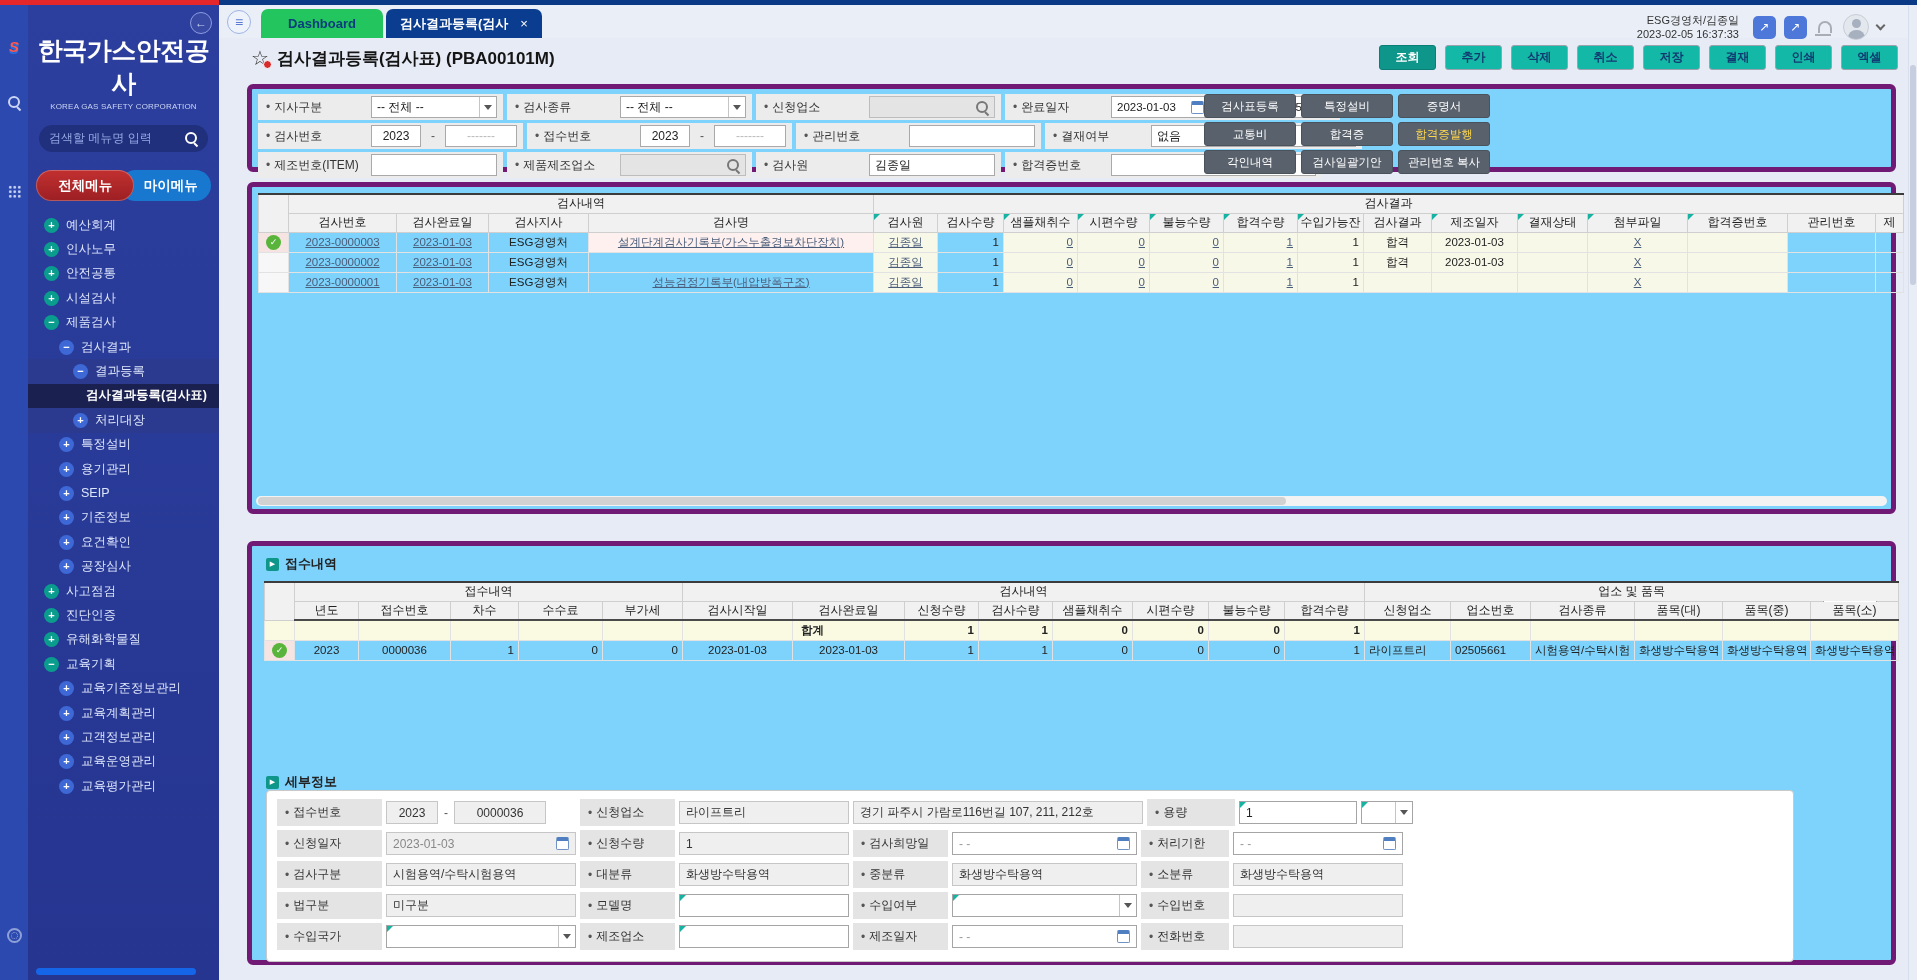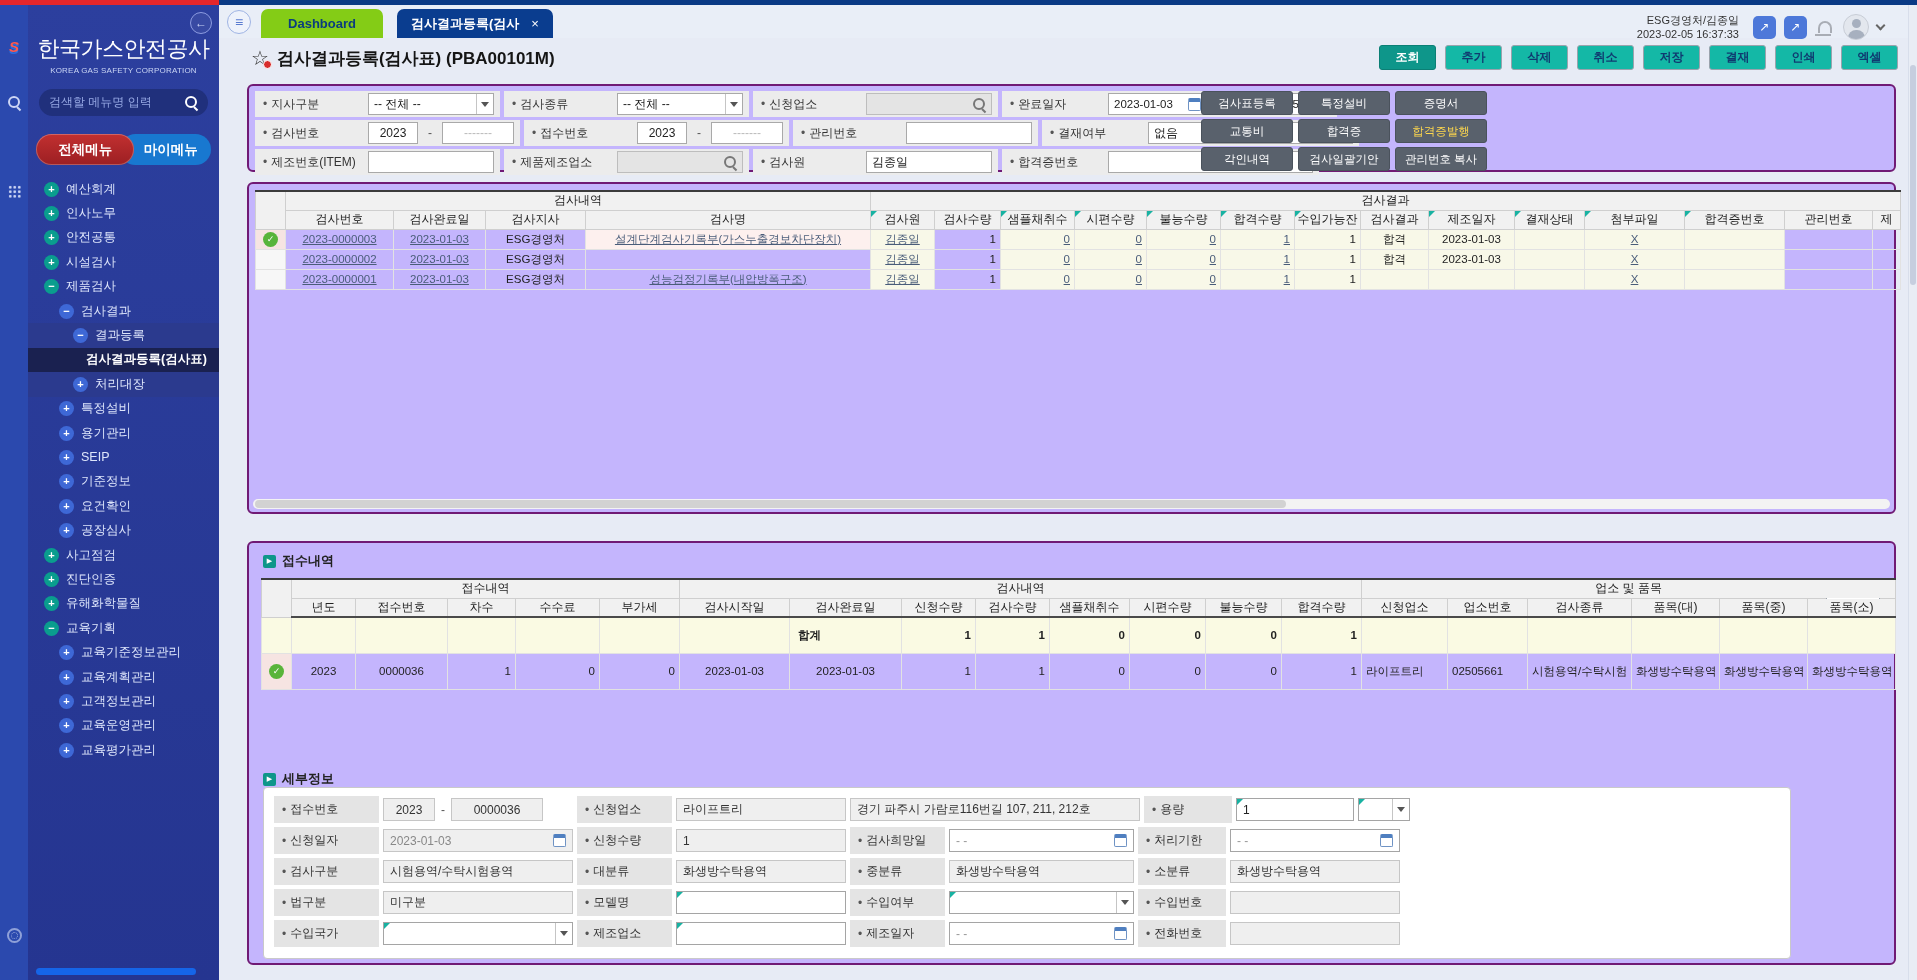--- a/index.html
+++ b/index.html
@@ -18,21 +18,21 @@
   .icon-mag::after{content:"";position:absolute;left:9px;top:10px;width:5px;height:2px;background:currentColor;transform:rotate(45deg);transform-origin:left center}
   .rail-grid{top:185px}
   .icon-grid{width:13px;height:13px;background-image:radial-gradient(#cdd6f5 1.2px,transparent 1.4px);background-size:4.5px 4.5px}
   .rail-gear{top:928px}
   .icon-gear{width:15px;height:15px;border:2.5px solid #8fa0d8;border-radius:50%;position:relative}
   .icon-gear::after{content:"";position:absolute;inset:2px;border:1.5px dotted #8fa0d8;border-radius:50%}
   
   .sidebar{width:191px;flex:none;background:linear-gradient(180deg,#2c3e9e 0%,#2738920 0%,#273892 100%);background:linear-gradient(180deg,#2c3f9e,#253590);position:relative;color:#fff;overflow:hidden}
   .collapse-btn{position:absolute;right:7px;top:12px;width:22px;height:22px;border-radius:50%;border:1px solid #8c9be0;color:#c9d3f5;display:flex;align-items:center;justify-content:center;font-size:12px;cursor:pointer;background:rgba(255,255,255,.06)}
   .logo-block{margin-top:34px;text-align:center}
-  .logo-title{font-size:22px;font-weight:normal;letter-spacing:-0.5px}
+  .logo-title{font-size:25px;font-weight:bold;letter-spacing:-0.5px}
   .logo-sub{font-size:8px;color:#c9d4f4;letter-spacing:.2px;margin-top:2px}
   .side-search{margin:14px 11px 0;height:27px;border-radius:14px;background:#20307c;display:flex;align-items:center;padding:0 10px;color:#97a9e4}
   .side-search .ph{flex:1;font-size:12px}
   .menu-pills{display:flex;margin:18px 8px 0;position:relative;height:31px}
   .pill{height:31px;display:flex;align-items:center;justify-content:center;font-weight:bold;font-size:13.5px;color:#fff;border-radius:16px;cursor:pointer}
   .pill-all{width:100px;background:linear-gradient(180deg,#c23030,#9c1f23);z-index:2;box-shadow:0 0 0 1px rgba(255,255,255,.25) inset}
   .pill-my{width:92px;background:#1878d0;margin-left:-14px;z-index:1;padding-left:10px}
   .menu{margin-top:12px}
   .mi{height:24.4px;display:flex;align-items:center;gap:7px;padding-left:16px;font-size:12.5px;color:#dde5fb;cursor:pointer;white-space:nowrap}
   .mi.lv2{padding-left:31px}
@@ -45,21 +45,21 @@
   .mi.blue .mi-ico{background:#3e68d6}
   .side-hscroll{position:absolute;bottom:5px;left:8px;width:160px;height:7px;border-radius:4px;background:#1565e8}
   
   .main{flex:1;position:relative}
   .vscroll{position:absolute;right:0;top:5px;bottom:0;width:9px;background:#e9edf5;border-left:1px solid #d8deeb}
   .vscroll .thumb{position:absolute;left:1px;right:1px;top:60px;height:220px;background:#c6cedf;border-radius:4px}
   
   .tabbar{position:absolute;left:0;right:9px;top:5px;height:33px;background:#e9eef7;display:flex;align-items:flex-end;padding-left:8px}
   .hamburger{width:24px;height:24px;border-radius:50%;border:1px solid #9fb4e4;color:#5a7bd0;background:#eef2fb;display:flex;align-items:center;justify-content:center;margin:0 8px 4px 0;font-size:14px;cursor:pointer}
   .tab{height:29px;display:flex;align-items:center;justify-content:center;padding:0 14px;border-radius:7px 7px 0 0;font-weight:bold;min-width:122px;font-size:13px;cursor:pointer}
-  .tab.dash{background:#84cc16;color:#0b3d7e;margin-right:14px}
+  .tab.dash{background:#22c55e;color:#0b3d7e;margin-right:3px}
   .tab.active{background:#0a3d8f;color:#fff;gap:12px}
   .tab .x{font-weight:normal;font-size:13px;cursor:pointer}
   
   .userblock{position:absolute;right:24px;top:8px;display:flex;align-items:center;gap:8px}
   .user-text{text-align:right;font-size:11px;color:#333;line-height:14px;margin-right:6px}
   .sq-btn{width:23px;height:23px;border-radius:5px;background:#4d78d9;color:#fff;display:flex;align-items:center;justify-content:center;font-size:12px;cursor:pointer}
   .icon-bell{width:14px;height:12px;border:2px solid #a9adb5;border-bottom:none;border-radius:7px 7px 0 0;position:relative;margin:0 3px}
   .icon-bell::after{content:"";position:absolute;left:-5px;bottom:-3px;width:16px;height:2px;background:#a9adb5}
   .avatar{width:26px;height:26px;border-radius:50%;background:#e3e7ee;border:1px solid #c8cdd6;position:relative;overflow:hidden;cursor:pointer}
   .avatar::before{content:"";position:absolute;left:8px;top:4px;width:9px;height:9px;border-radius:50%;background:#a7b0bf}
@@ -67,21 +67,21 @@
   .chev{width:7px;height:7px;border-right:2px solid #666;border-bottom:2px solid #666;transform:rotate(45deg);margin-top:-3px;cursor:pointer}
   
   .title-row{position:absolute;left:0;right:9px;top:38px;height:40px;display:flex;align-items:center;padding-left:32px}
   .star-ico{position:relative;font-size:20px;color:#333;margin-right:8px;line-height:1}
   .star-ico .badge{position:absolute;right:-3px;bottom:-1px;width:9px;height:9px;border-radius:50%;background:#d82c2c;border:1px solid #fff}
   .page-title{font-size:17px;font-weight:bold;color:#151515}
   .actions{position:absolute;right:10px;top:7px;display:flex;gap:9px}
   .abtn{height:25px;min-width:57px;padding:0 10px;border-radius:3px;background:#14b8a6;border:1px solid #9aa3ad;color:#0f3a70;font-weight:bold;font-size:12px;display:flex;align-items:center;justify-content:center;cursor:pointer}
   .abtn.primary{background:#0e968a;border-color:#0b7f75;color:#fff}
   
-  .card{position:absolute;left:28px;right:21px;background:#c4b5fd;border:2px solid #701a75;border-radius:6px}
+  .card{position:absolute;left:28px;right:21px;background:#7dd3fc;border:5px solid #701a75;border-radius:6px}
   .filter-card{top:84px;height:88px;padding:5px 6px}
   .f-row{display:flex;gap:4px;margin-bottom:3px;height:26px}
   .f-pair{display:flex;align-items:center;background:#ececec;height:26px;padding:0 6px 0 8px;gap:8px}
   .f-label{width:97px;flex:none;color:#333;font-size:12px;white-space:nowrap}
   .f-label::before{content:"•";margin-right:4px;color:#555}
   .f-label.w92{width:90px}
   .fld{background:#fff;border:1px solid #a9a9a9;height:22px;display:flex;align-items:center;padding:0 5px;font-size:12px;color:#222;position:relative}
   .fld.dis{background:#e4e4e4;border-color:#bdbdbd}
   .f-select{width:126px;padding-right:0}
   .f-select .val{flex:1}
@@ -124,21 +124,21 @@
   .panel-card{top:541px;height:424px}
   .tabs2{display:flex;gap:3px;padding:9px 0 0 14px}
   .tab2{height:25px;padding:0 13px;border-radius:6px 6px 0 0;background:#5ba7e2;color:#fff;font-weight:bold;display:flex;align-items:center;font-size:12.5px;cursor:pointer}
   .tab2.active{background:#0c3e8e;color:#ffe24d}
   .sec{display:flex;align-items:center;gap:6px;padding:9px 14px 6px}
   .sec-ico{width:13px;height:13px;background:#0e968a;border-radius:2px;color:#fff;font-size:7px;display:inline-flex;align-items:center;justify-content:center;flex:none}
   .sec-title{font-size:13px;font-weight:bold;color:#222}
   .save-btn{position:absolute;right:14px;top:38px;height:23px;width:54px;background:#fff;border:1px solid #9aa3ad;border-radius:3px;color:#0f3a70;font-weight:bold;font-size:12px;display:flex;align-items:center;justify-content:center;cursor:pointer}
   .g2wrap{margin:2px 12px 0}
   .g2 thead tr.hr th{border-bottom:2px solid #4a4a4a}
-  .g2 tbody td{height:36px}
+  .g2 tbody td{height:20px}
   .g2 tr.sum td{background:#fafae3;font-weight:bold}
   .g2 tr.sel td:nth-child(1){background:#f6e4e2}
   .g2 td:nth-child(2),.g2 td:nth-child(3),.g2 td:nth-child(7),.g2 td:nth-child(8){text-align:center}
   .g2 td:nth-child(n+4):nth-child(-n+6),.g2 td:nth-child(n+9):nth-child(-n+14){text-align:right}
   .g2 td:nth-child(n+15):nth-child(-n+20){text-align:left}
   .g2 tr.sum td:nth-child(8){text-align:left;padding-left:8px}
   
   .sec2{position:absolute;left:0;top:218px}
   .detail-box{position:absolute;left:14px;top:244px;width:1528px;height:172px;background:#fff;border:1px solid #c9c9c9;border-radius:4px;padding:8px 10px}
   .d-row{display:flex;align-items:center;gap:4px;height:27px;margin-bottom:4px}

